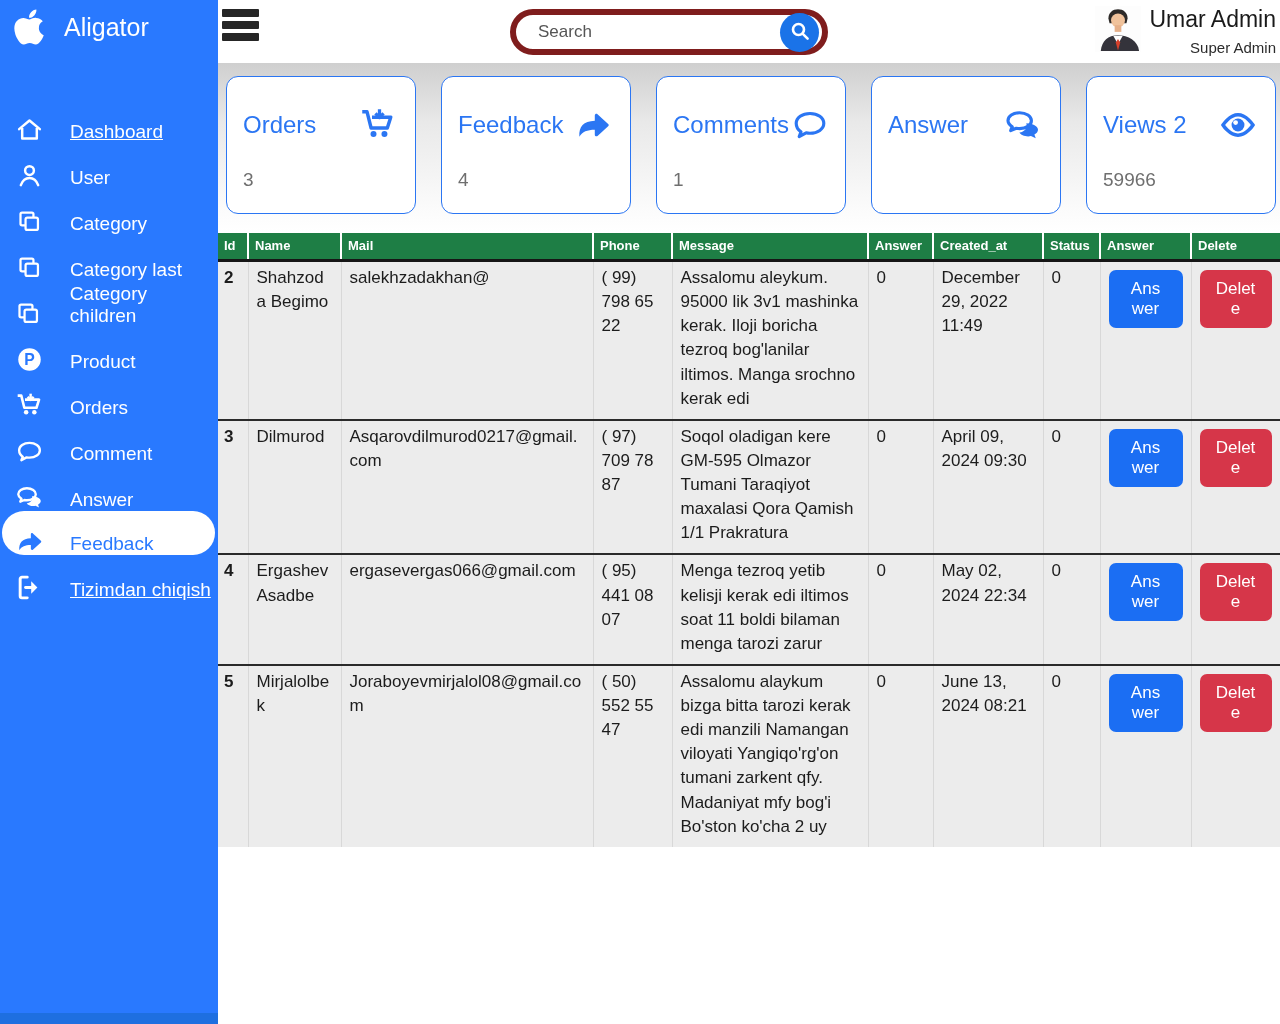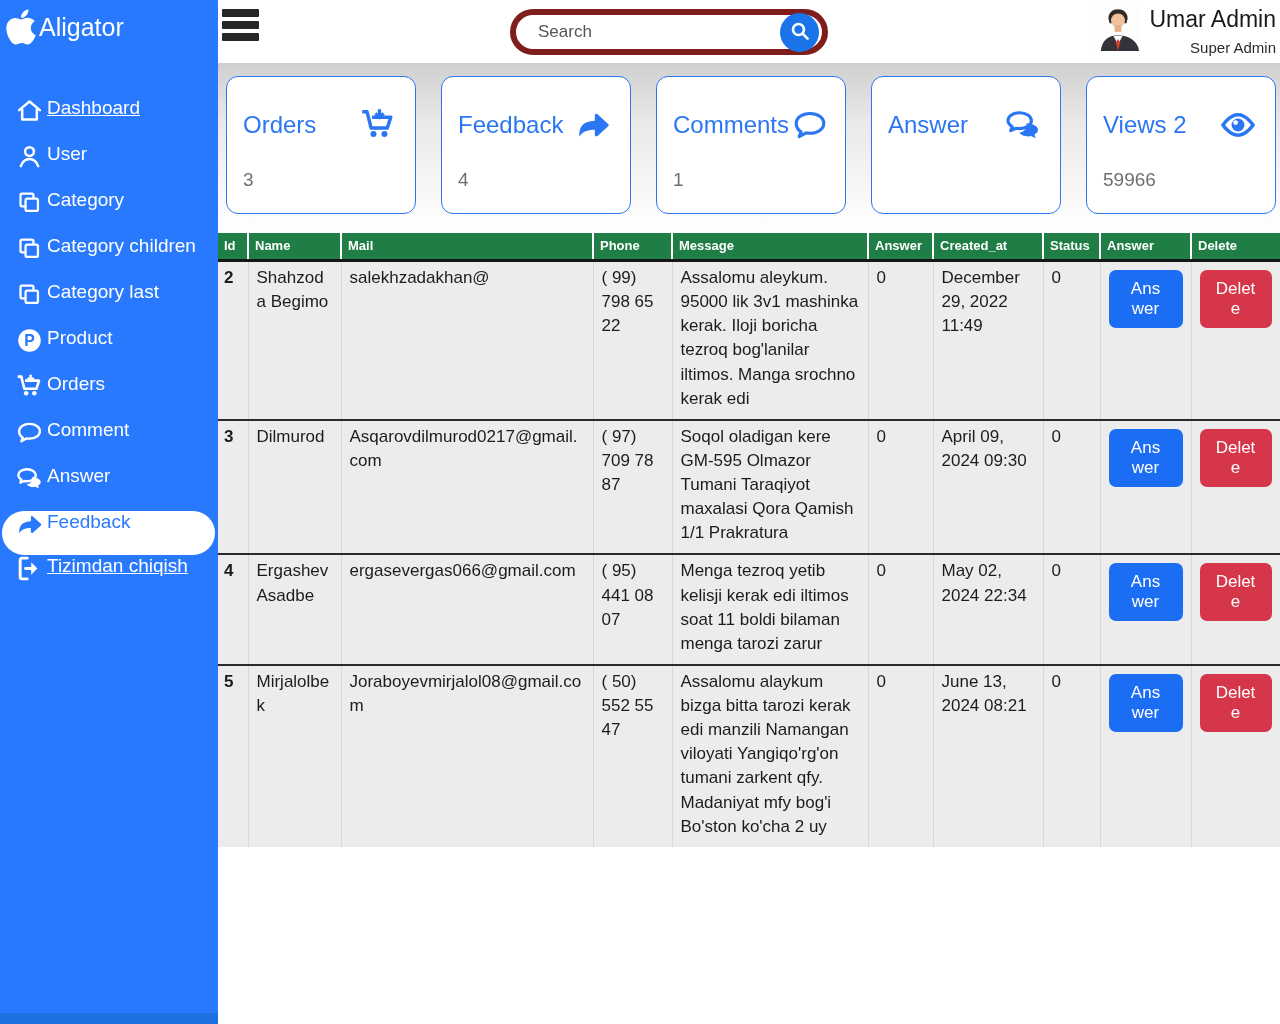--- a/index.html
+++ b/index.html
@@ -12,26 +12,26 @@
 
   
   .sidebar {
     position:fixed; left:0; top:0; width:218px; height:1024px;
     background:#2979ff; color:#fff; z-index:10;
   }
   .sidebar-bottom-strip {
     position:absolute; left:0; bottom:0; width:100%; height:11px;
     background:#1e6fe0;
   }
-  .brand { display:flex; align-items:center; gap:1px; padding:7px 0 0 4px; }
+  .brand { display:flex; align-items:center; gap:18px; padding:7px 0 0 12px; }
   .brand .apple-logo svg { width:34px; height:40px; display:block; }
   .brand-name { font-size:25px; color:#fff; }
   .nav { margin-top:50px; }
   .nav-item {
-    display:flex; align-items:flex-start; gap:4px;
+    display:flex; align-items:flex-end; gap:27px;
     height:46px; padding-left:15px; font-size:19px; color:#fff;
     cursor:pointer;
   }
   .nav-item .icon { width:28px; display:flex; justify-content:center; align-items:center; color:#fff; }
   .nav-item .icon svg { width:27px; height:27px; display:block; }
   .nav-item.underline .nav-label { text-decoration:underline; }
   .nav-item.active {
     background:#fff; color:#2979ff; border-radius:26px;
     margin:0 3px 0 2px; padding-left:13px; height:44px;
   }
@@ -150,30 +150,30 @@
         </span>
         <span class="nav-label">Category</span>
       </div>
       <div class="nav-item">
         <span class="icon">
           <svg viewBox="0 0 24 24">
             <rect x="8.5" y="8.5" width="11" height="11" rx="1.6" fill="none" stroke="currentColor" stroke-width="2"></rect>
             <path d="M15.5 8.5V5.4c0-.8-.6-1.4-1.4-1.4H5.4C4.6 4 4 4.6 4 5.4v8.7c0 .8.6 1.4 1.4 1.4h3.1" fill="none" stroke="currentColor" stroke-width="2"></path>
           </svg>
         </span>
-        <span class="nav-label">Category children</span>
+        <span class="nav-label">Category last</span>
       </div>
       <div class="nav-item">
         <span class="icon">
           <svg viewBox="0 0 24 24">
             <rect x="8.5" y="8.5" width="11" height="11" rx="1.6" fill="none" stroke="currentColor" stroke-width="2"></rect>
             <path d="M15.5 8.5V5.4c0-.8-.6-1.4-1.4-1.4H5.4C4.6 4 4 4.6 4 5.4v8.7c0 .8.6 1.4 1.4 1.4h3.1" fill="none" stroke="currentColor" stroke-width="2"></path>
           </svg>
         </span>
-        <span class="nav-label">Category last</span>
+        <span class="nav-label">Category children</span>
       </div>
       <div class="nav-item">
         <span class="icon">
           <svg viewBox="0 0 24 24">
             <circle cx="12" cy="12" r="10" fill="currentColor"></circle>
             <text x="12" y="17" text-anchor="middle" font-size="14" font-weight="bold" fill="#2979ff" font-family="Liberation Sans, sans-serif">P</text>
           </svg>
         </span>
         <span class="nav-label">Product</span>
       </div>

